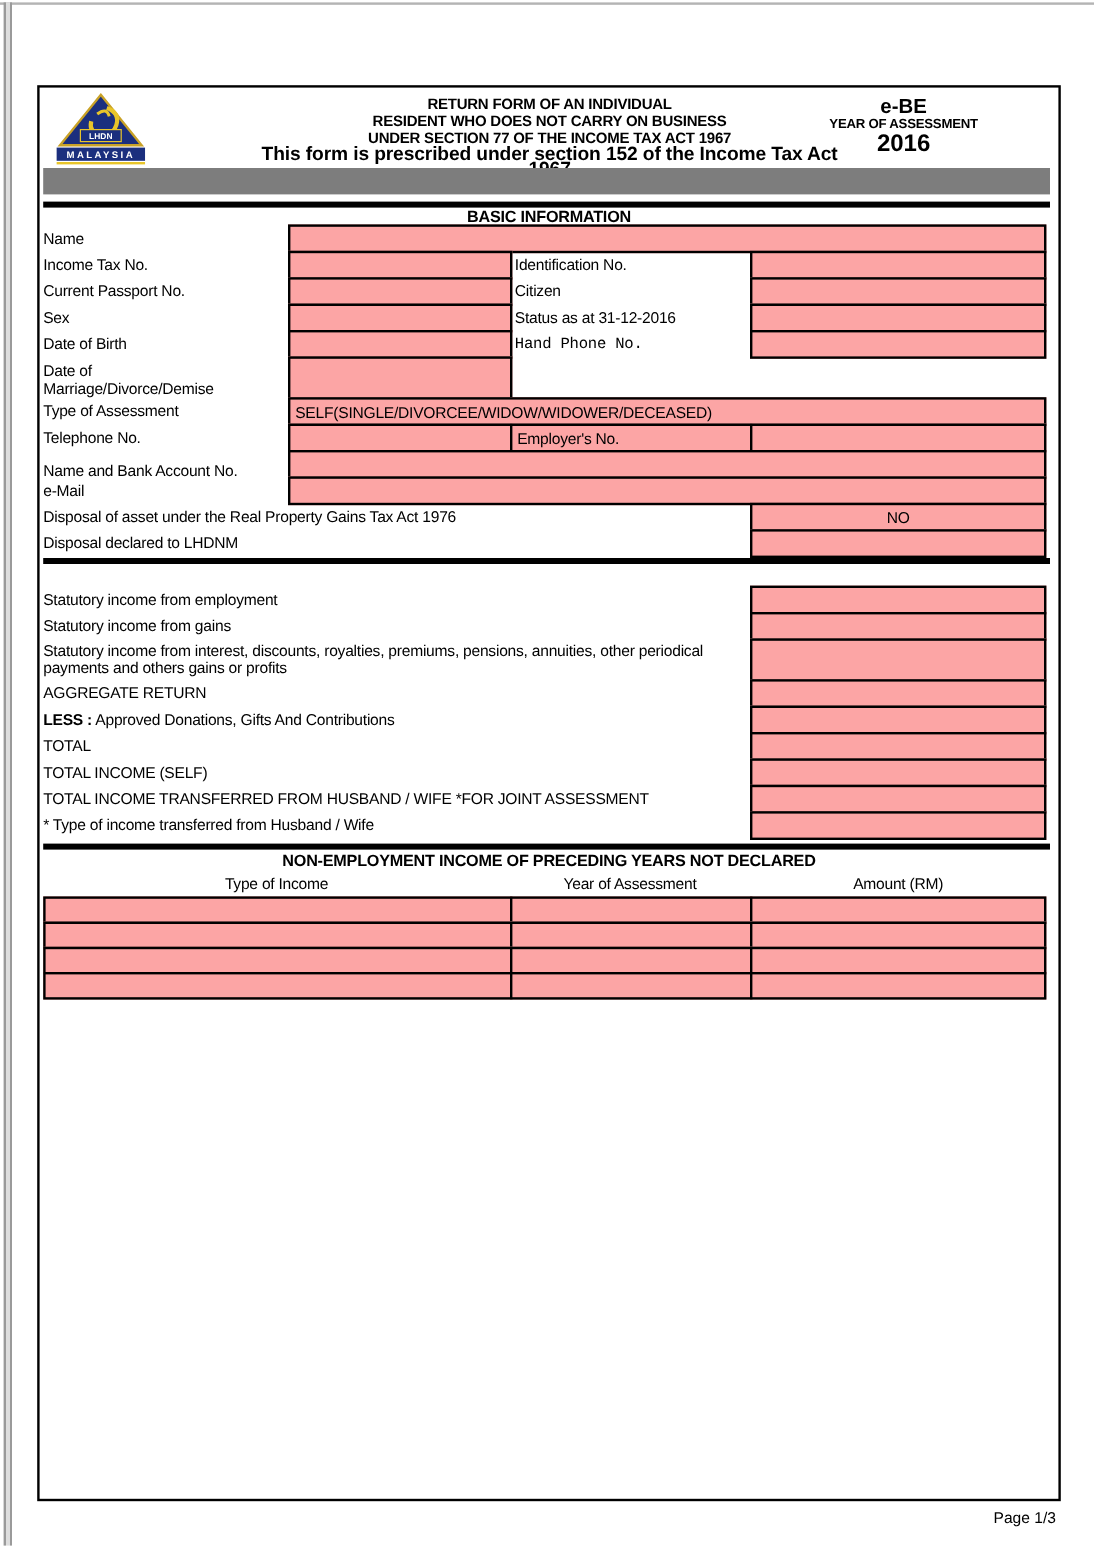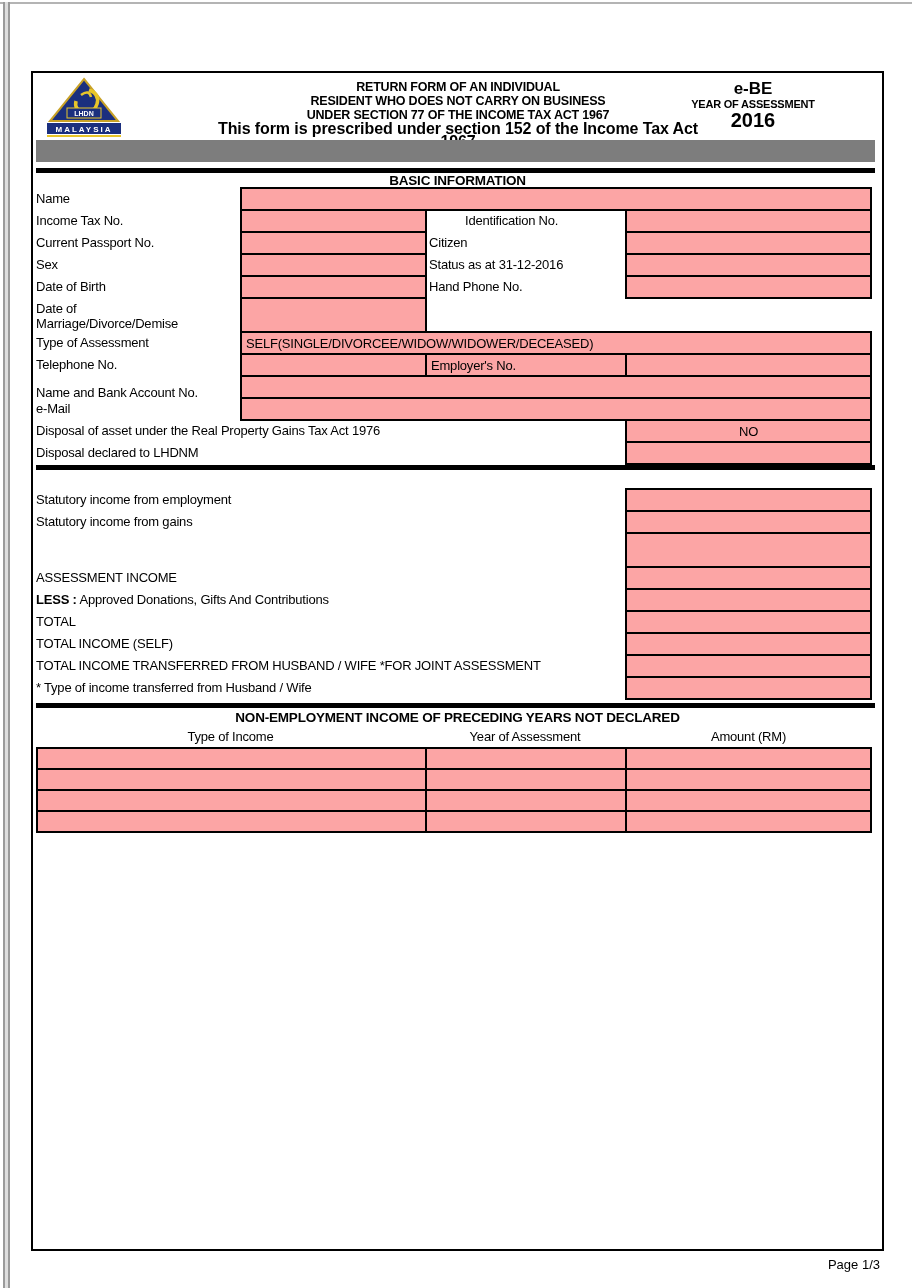--- a/index.html
+++ b/index.html
@@ -70,36 +70,36 @@
   <div class="graybar"></div>
   <div class="rule" style="top:95px;"></div>
 
   <div class="sect" style="top:100px;">BASIC INFORMATION</div>
 
   <div class="lbl" style="left:3px;top:118px;">Name</div>
   <div class="box" style="left:207px;top:114px;width:632px;height:24px;"></div>
 
   <div class="lbl" style="left:3px;top:140px;">Income Tax No.</div>
   <div class="box" style="left:207px;top:136px;width:187px;height:24px;"></div>
-  <div class="lbl" style="left:396px;top:140px;margin-left:36px;">Identification No.</div>
+  <div class="lbl" style="left:396px;top:140px;">Identification No.</div>
   <div class="box" style="left:592px;top:136px;width:247px;height:24px;"></div>
 
   <div class="lbl" style="left:3px;top:162px;">Current Passport No.</div>
   <div class="box" style="left:207px;top:158px;width:187px;height:24px;"></div>
   <div class="lbl" style="left:396px;top:162px;">Citizen</div>
   <div class="box" style="left:592px;top:158px;width:247px;height:24px;"></div>
 
   <div class="lbl" style="left:3px;top:184px;">Sex</div>
   <div class="box" style="left:207px;top:180px;width:187px;height:24px;"></div>
   <div class="lbl" style="left:396px;top:184px;">Status as at 31-12-2016</div>
   <div class="box" style="left:592px;top:180px;width:247px;height:24px;"></div>
 
   <div class="lbl" style="left:3px;top:206px;">Date of Birth</div>
   <div class="box" style="left:207px;top:202px;width:187px;height:24px;"></div>
-  <div class="lbl" style="left:396px;top:206px;">Hand Phone No.</div>
+  <div class="lbl" style="left:396px;top:206px;font-family:Liberation Mono, monospace;">Hand Phone No.</div>
   <div class="box" style="left:592px;top:202px;width:247px;height:24px;"></div>
 
   <div class="lbl" style="left:3px;top:228px;">
     <span>Date of</span><br>
     <span>Marriage/Divorce/Demise</span>
   </div>
   <div class="box" style="left:207px;top:224px;width:187px;height:36px;"></div>
 
   <div class="lbl" style="left:3px;top:262px;">Type of Assessment</div>
   <div class="box filled" style="left:207px;top:258px;width:632px;height:24px;">SELF(SINGLE/DIVORCEE/WIDOW/WIDOWER/DECEASED)</div>
@@ -122,23 +122,24 @@
   <div class="box" style="left:592px;top:368px;width:247px;height:24px;"></div>
 
   <div class="rule" style="top:392px;"></div>
 
   <div class="lbl" style="left:3px;top:419px;">Statutory income from employment</div>
   <div class="box" style="left:592px;top:415px;width:247px;height:24px;"></div>
 
   <div class="lbl" style="left:3px;top:441px;">Statutory income from gains</div>
   <div class="box" style="left:592px;top:437px;width:247px;height:24px;"></div>
 
+  <div class="lbl wrap2" style="left:3px;top:463px;">Statutory income from interest, discounts, royalties, premiums, pensions, annuities, other periodical payments and others gains or profits</div>
   <div class="box" style="left:592px;top:459px;width:247px;height:36px;"></div>
 
-  <div class="lbl" style="left:3px;top:497px;">ASSESSMENT INCOME</div>
+  <div class="lbl" style="left:3px;top:497px;">AGGREGATE RETURN</div>
   <div class="box" style="left:592px;top:493px;width:247px;height:24px;"></div>
 
   <div class="lbl" style="left:3px;top:519px;">
     <span class="bold">LESS :</span>
     <span>Approved Donations, Gifts And Contributions</span>
   </div>
   <div class="box" style="left:592px;top:515px;width:247px;height:24px;"></div>
 
   <div class="lbl" style="left:3px;top:541px;">TOTAL</div>
   <div class="box" style="left:592px;top:537px;width:247px;height:24px;"></div>

